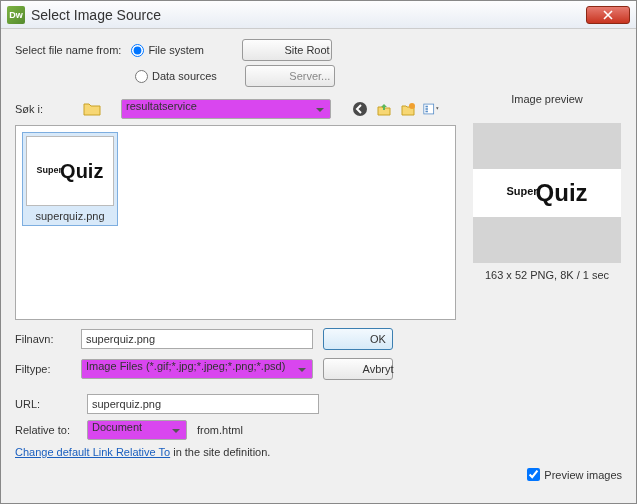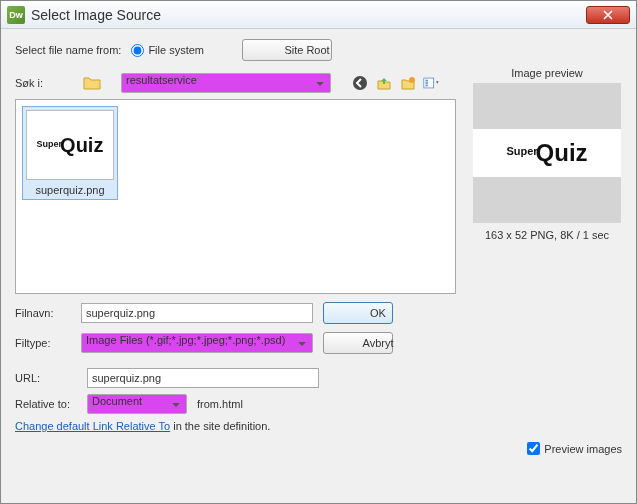--- a/index.html
+++ b/index.html
@@ -12,21 +12,21 @@
 .content { flex: 1; background: #f0f0f0; padding: 10px 14px; display: flex; flex-direction: column; }
 .row { display: flex; align-items: center; margin-bottom: 4px; }
 .lbl { color: #333; }
 .radio { margin: 0 4px 0 10px; }
 .btn { background: linear-gradient(#fdfdfd, #e8e8e8); border: 1px solid #9a9a9a; border-radius: 3px; height: 22px; display: flex; align-items: center; justify-content: center; cursor: pointer; color: #333; padding-left: 40px; }
 .btn.disabled { color: #888; cursor: default; }
 .btn.primary { border: 1px solid #3c7fb1; background: linear-gradient(#f3f9fe, #d6eaf8); }
 .main-area { display: flex; gap: 16px; margin-top: 2px; }
 .left-col { flex: 1; display: flex; flex-direction: column; }
 .right-col { width: 150px; display: flex; flex-direction: column; align-items: center; }
-.preview-title { color: #333; margin-bottom: 4px; }
+.preview-title { color: #333; margin-bottom: 18px; }
 .preview-box { width: 148px; height: 140px; background: #d4d4d4; display: flex; align-items: center; justify-content: center; }
 .preview-inner { width: 148px; height: 48px; background: #fff; display: flex; align-items: center; justify-content: center; }
 .preview-meta { color: #333; margin-top: 6px; text-align: center; }
 .sok-row { display: flex; align-items: center; gap: 20px; margin: 6px 0; }
 .sok-lbl { width: 48px; color: #333; }
 .folder-ico { width: 18px; height: 16px; }
 .combo { flex: 1; height: 20px; background: #d946ef; border: 1px solid #aaa; border-radius: 2px; padding: 0 18px 0 4px; display: flex; align-items: flex-start; position: relative; color: #333; }
 .combo::after { content: ""; position: absolute; right: 6px; top: 8px; border: 4px solid transparent; border-top-color: #555; }
 .toolbar-icons { display: flex; gap: 6px; align-items: center; }
 .ticon { width: 18px; height: 18px; display: flex; align-items: center; justify-content: center; border-radius: 2px; cursor: pointer; }
@@ -62,20 +62,29 @@
 
 <div class="content">
 
   <div class="row">
     <span class="lbl">Select file name from:</span>
     <input type="radio" class="radio" checked="" style="">
     <span class="lbl">File system</span>
     <div style="width:38px"></div>
     <div class="btn" style="width:90px">
         <span>Site Root</span>
+      </div>
+  </div>
+  <div class="row">
+    <span style="width:110px"></span>
+    <input type="radio" class="radio" style="">
+    <span class="lbl">Data sources</span>
+    <div style="width:28px"></div>
+    <div class="btn disabled" style="width:90px">
+        <span>Server...</span>
       </div>
   </div>
 
   <div class="main-area">
     <div class="left-col">
 
       <div class="sok-row">
         <span class="sok-lbl">Søk i:</span>
         <svg class="folder-ico" viewBox="0 0 18 16">
             <path d="M1 3 h5 l2 2 h9 v9 h-16 z" fill="#f7d774" stroke="#c9a227"></path>

